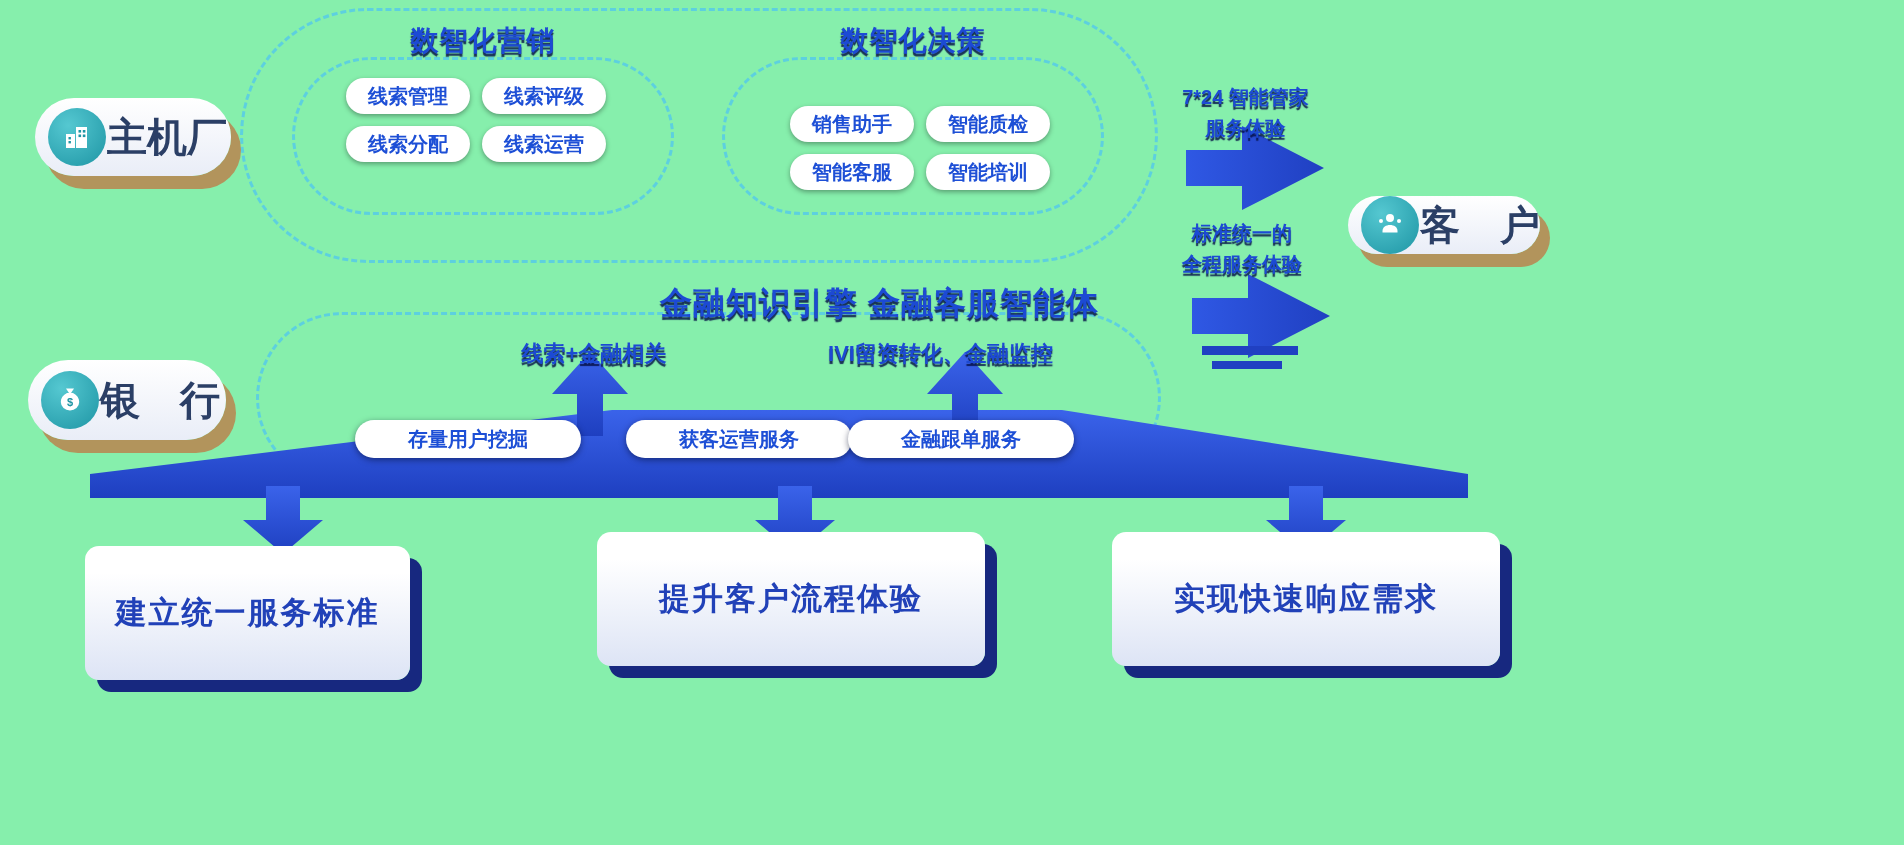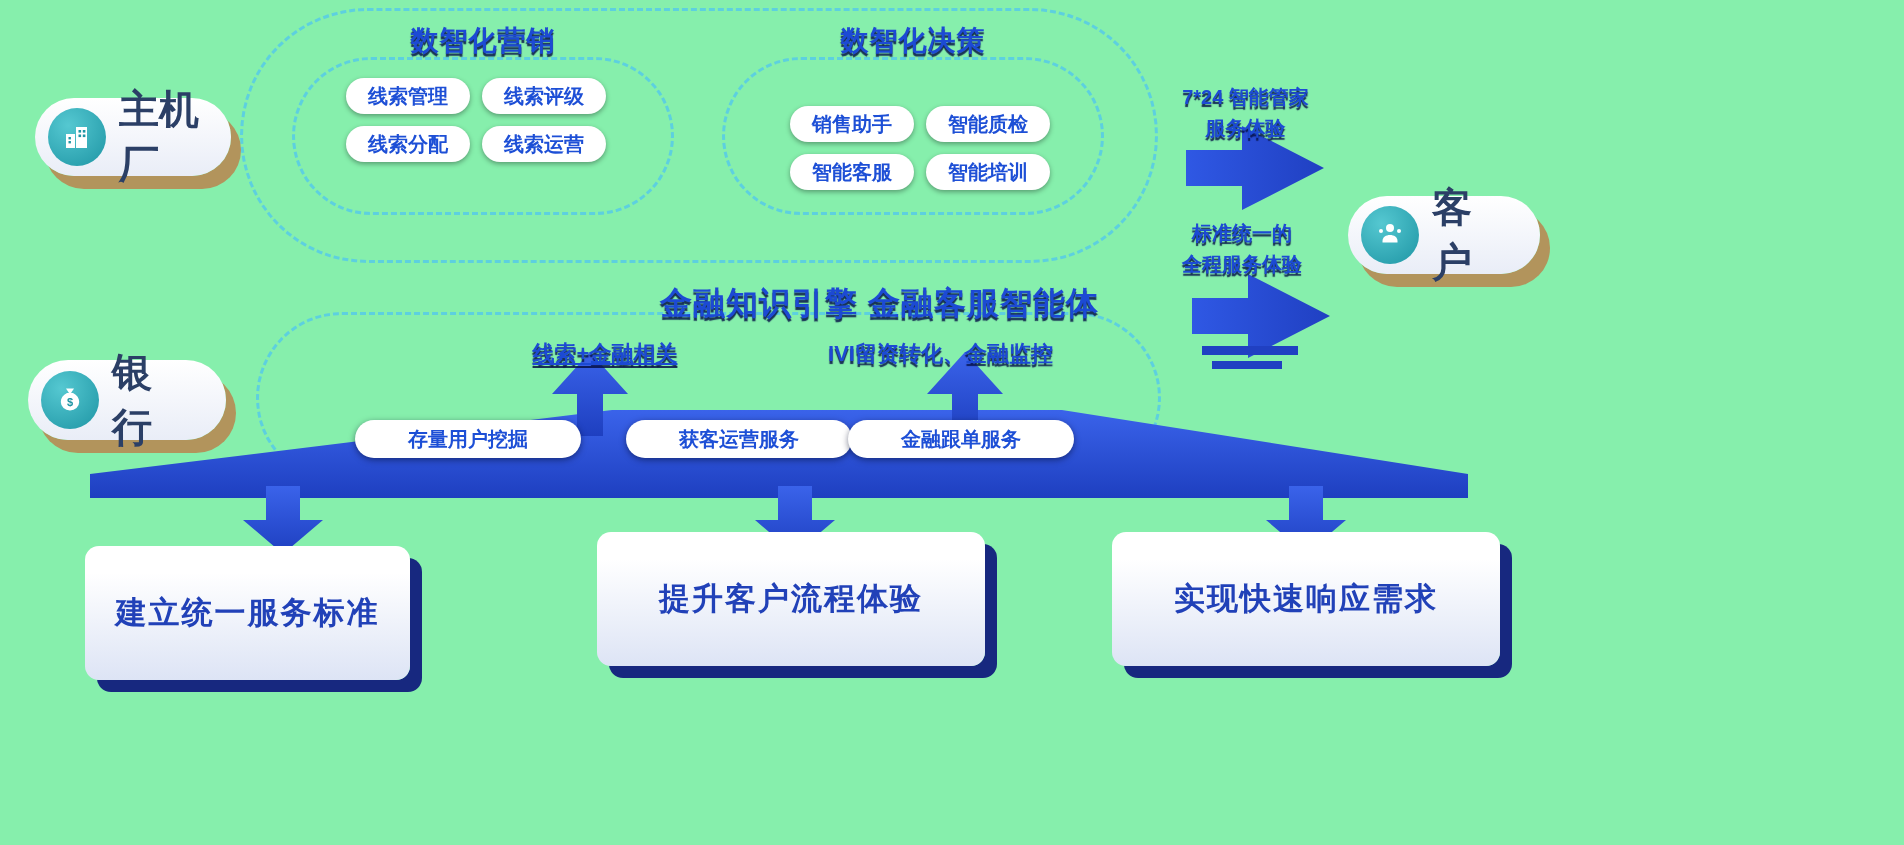--- a/index.html
+++ b/index.html
@@ -29,43 +29,43 @@
   .pill{background:#fff;color:#1d4fd6;font-weight:700;font-size:20px;display:flex;
         align-items:center;justify-content:center;border-radius:18px;height:36px;
         box-shadow:0 2px 5px rgba(0,0,0,0.35);}
 
   
   .engine-title{position:absolute;left:660px;top:282px;width:580px;text-align:left;
                 font-size:32px;z-index:3;letter-spacing:1px;}
 
   
   .flow-label{position:absolute;top:339px;font-size:22px;text-align:center;z-index:4;}
-  .flow-left{left:500px;width:210px;text-decoration:underline;}
+  .flow-left{left:489px;width:210px;}
   .flow-right{left:808px;width:265px;}
 
   
   .service-pill{position:absolute;top:420px;width:226px;height:38px;border-radius:19px;
                 background:#fff;color:#1d4fd6;font-weight:700;font-size:20px;
                 display:flex;align-items:center;justify-content:center;z-index:3;
                 box-shadow:0 2px 6px rgba(0,10,40,0.5);}
   .sp-1{left:355px;}
   .sp-2{left:603px;margin-left:23px;}
   .sp-3{left:848px;}
 
   
   .entity{position:absolute;background:linear-gradient(180deg,#ffffff,#e9edf7);
           border-radius:44px;display:flex;align-items:center;z-index:6;
           box-shadow:10px 13px 0 #b2945c;}
   .entity .icon-circle{width:58px;height:58px;border-radius:50%;
           background:radial-gradient(circle at 35% 30%, #55c8d1, #1e95a4);
           margin-left:13px;display:flex;align-items:center;justify-content:center;flex:0 0 auto;}
-  .entity .entity-label{margin-left:13px;font-size:40px;font-weight:800;color:#2b3f66;}
+  .entity .entity-label{margin-left:1px;font-size:40px;font-weight:800;color:#2b3f66;}
   .e-oem{left:35px;top:98px;width:196px;height:78px;}
   .e-bank{left:28px;top:360px;width:198px;height:80px;}
-  .e-customer{left:1348px;top:196px;width:192px;height:78px;justify-content:flex-end;}
+  .e-customer{left:1348px;top:196px;width:192px;height:58px;justify-content:flex-end;}
 
   
   .arrow-label{position:absolute;text-align:center;font-size:20px;line-height:1.55;z-index:4;}
   .al-1{left:1148px;top:82px;width:195px;}
   .al-2{left:1152px;top:218px;width:180px;}
 
   
   .outcome{position:absolute;top:532px;height:134px;border-radius:14px;
            background:linear-gradient(180deg,#ffffff 20%,#dde4f5);
            display:flex;align-items:center;justify-content:center;z-index:5;

